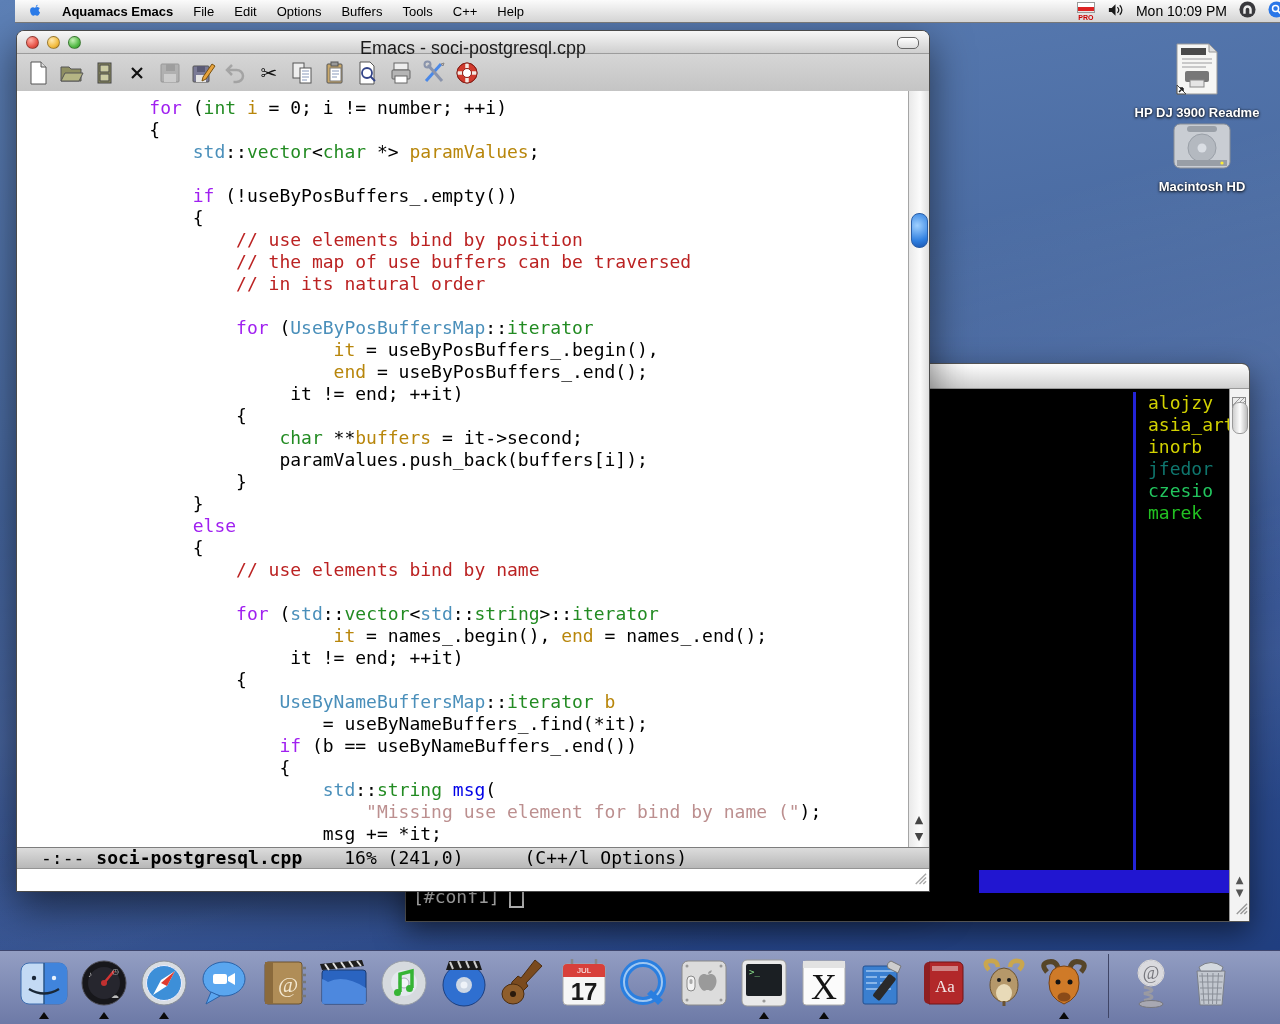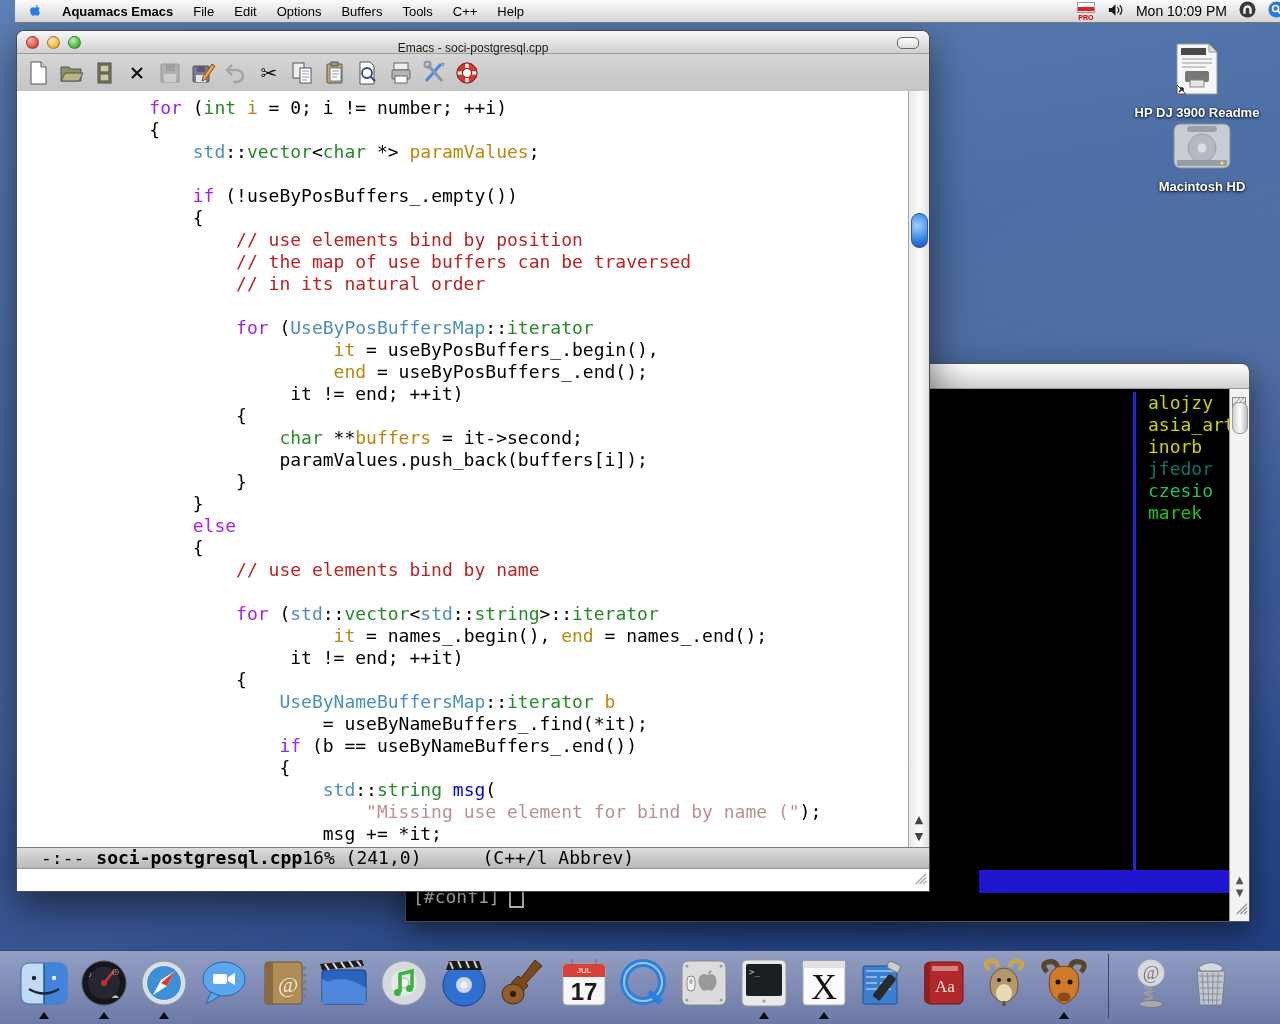--- a/index.html
+++ b/index.html
@@ -60,21 +60,21 @@
     border:1px solid #4a4a4a;border-radius:8px 8px 0 0;background:#fff;
     box-shadow:0 14px 40px rgba(0,0,0,.55);}
   .e-title{position:relative;height:22px;background:linear-gradient(#f7f7f7,#cfcfcf);
     border-radius:7px 7px 0 0;border-bottom:1px solid #9c9c9c;
     display:flex;align-items:center;}
   .lights{display:flex;gap:8px;padding-left:9px;}
   .light{width:13px;height:13px;border-radius:50%;border:1px solid rgba(0,0,0,.35);box-sizing:border-box;}
   .l-red{background:radial-gradient(circle at 35% 30%,#ffb0a6,#e8564a 60%,#b03226);}
   .l-yellow{background:radial-gradient(circle at 35% 30%,#ffe9b0,#f3bd41 60%,#c08a1e);}
   .l-green{background:radial-gradient(circle at 35% 30%,#c5f0b6,#54bb47 60%,#2e8a28);}
-  .e-wtitle{position:absolute;left:0;right:0;text-align:center;font-size:12px;color:#1a1a1a;margin-top:12px;}
+  .e-wtitle{position:absolute;left:0;right:0;text-align:center;font-size:18px;color:#1a1a1a;margin-top:12px;}
   .e-toggle{position:absolute;right:10px;top:6px;width:20px;height:10px;border-radius:5px;
     border:1px solid #666;background:linear-gradient(#fff,#ddd);}
   .e-toolbar{height:37px;background:linear-gradient(#d6d6d6,#c4c4c4);
     border-bottom:1px solid #8e8e8e;display:flex;align-items:center;gap:7px;padding-left:8px;}
   .tbicon{width:26px;height:26px;display:flex;align-items:center;justify-content:center;}
   .tbicon svg{width:26px;height:26px;}
   .tb-glyph{font-size:20px;color:#111;font-family:"DejaVu Sans",sans-serif;}
   .e-content{position:absolute;top:60px;left:0;right:0;height:756px;background:#fff;overflow:hidden;}
   #code{position:absolute;left:0;top:0;right:20px;bottom:0;margin:0;padding:6px 0 0 89px;
     font-family:"DejaVu Sans Mono",monospace;font-size:18px;line-height:22px;white-space:pre;overflow:hidden;border-radius:20px;}
@@ -86,21 +86,21 @@
     background:linear-gradient(90deg,#e9e9e9,#fbfbfb 55%,#dedede);border-left:1px solid #a5a5a5;}
   .e-thumb{position:absolute;left:2px;top:122px;width:15px;height:33px;border-radius:8px;
     background:radial-gradient(circle at 35% 35%,#9fd0ff,#2f7fe0 65%,#1a55b0);border:1px solid #2a5fa8;}
   .e-arrows{position:absolute;left:0;right:0;bottom:2px;text-align:center;color:#444;
     font-size:11px;line-height:17px;font-family:"DejaVu Sans",sans-serif;}
   .e-mode{position:absolute;left:0;right:0;bottom:22px;height:22px;
     background:linear-gradient(#dcdcdc,#b8b8b8);border-top:1px solid #7d7d7d;border-bottom:1px solid #949494;
     font-family:"DejaVu Sans Mono",monospace;font-size:18px;line-height:20px;color:#000;
     display:flex;align-items:center;box-sizing:border-box;white-space:pre;}
   .ml-left{margin-left:24px;} .ml-buffer{font-weight:bold;margin-left:12px;}
-  .ml-pos{} .ml-mode{margin-left:61px;}
+  .ml-pos{margin-left:42px;} .ml-mode{margin-left:61px;}
   .e-echo{position:absolute;left:0;right:0;bottom:0;height:22px;background:#fff;}
   .e-grip{position:absolute;right:2px;bottom:2px;}
 
   
   #dock{position:absolute;left:0;right:0;top:950px;height:74px;z-index:40;
     background:linear-gradient(rgba(152,162,198,.95),rgba(112,124,168,.95));
     border-top:1px solid #3e466e;}
   #dock-items{display:flex;align-items:flex-start;padding:6px 0 0 18px;}
   .ditem{position:relative;width:52px;height:52px;margin-right:8px;flex:0 0 auto;}
   .ditem svg{width:52px;height:52px;display:block;}
@@ -288,21 +288,21 @@
       <div class="e-thumb"></div>
       <div class="e-arrows">
           <div>▲</div>
           <div>▼</div>
         </div>
     </div>
     <div class="e-mode">
       <span class="ml-left">-:--</span>
       <span class="ml-buffer">soci-postgresql.cpp</span>
       <span class="ml-pos">16% (241,0)</span>
-      <span class="ml-mode">(C++/l Abbrev)</span>
+      <span class="ml-mode">(C++/l Options)</span>
     </div>
     <div class="e-echo">
       <span class="e-grip"><svg width="15" height="15" viewBox="0 0 16 16">
             <path d="M4 15L15 4M8 15l7-7M12 15l3-3" stroke="#aaa" stroke-width="1.5" fill="none"></path>
           </svg></span>
     </div>
   </div>
 
   <div id="menubar">
     <span id="apple-menu">

